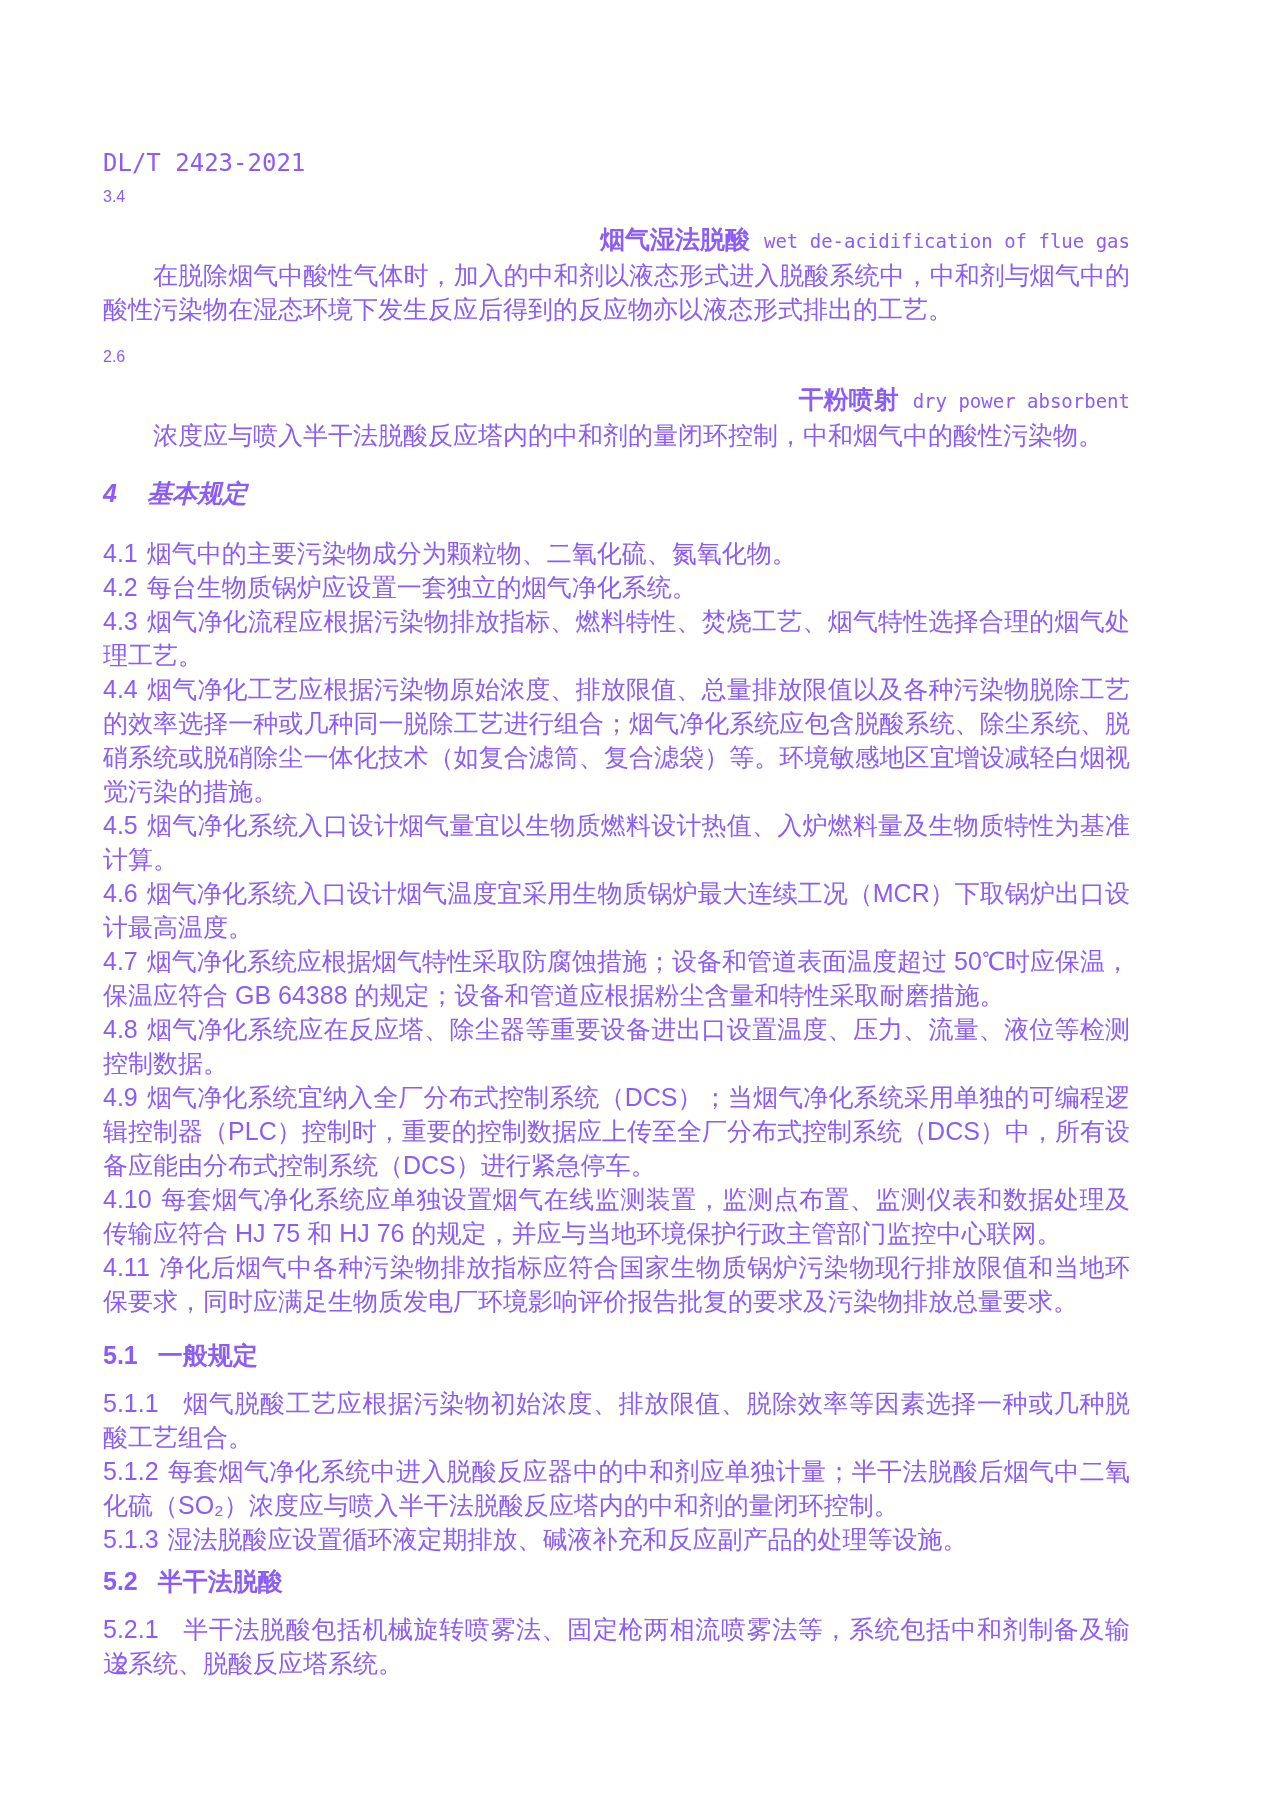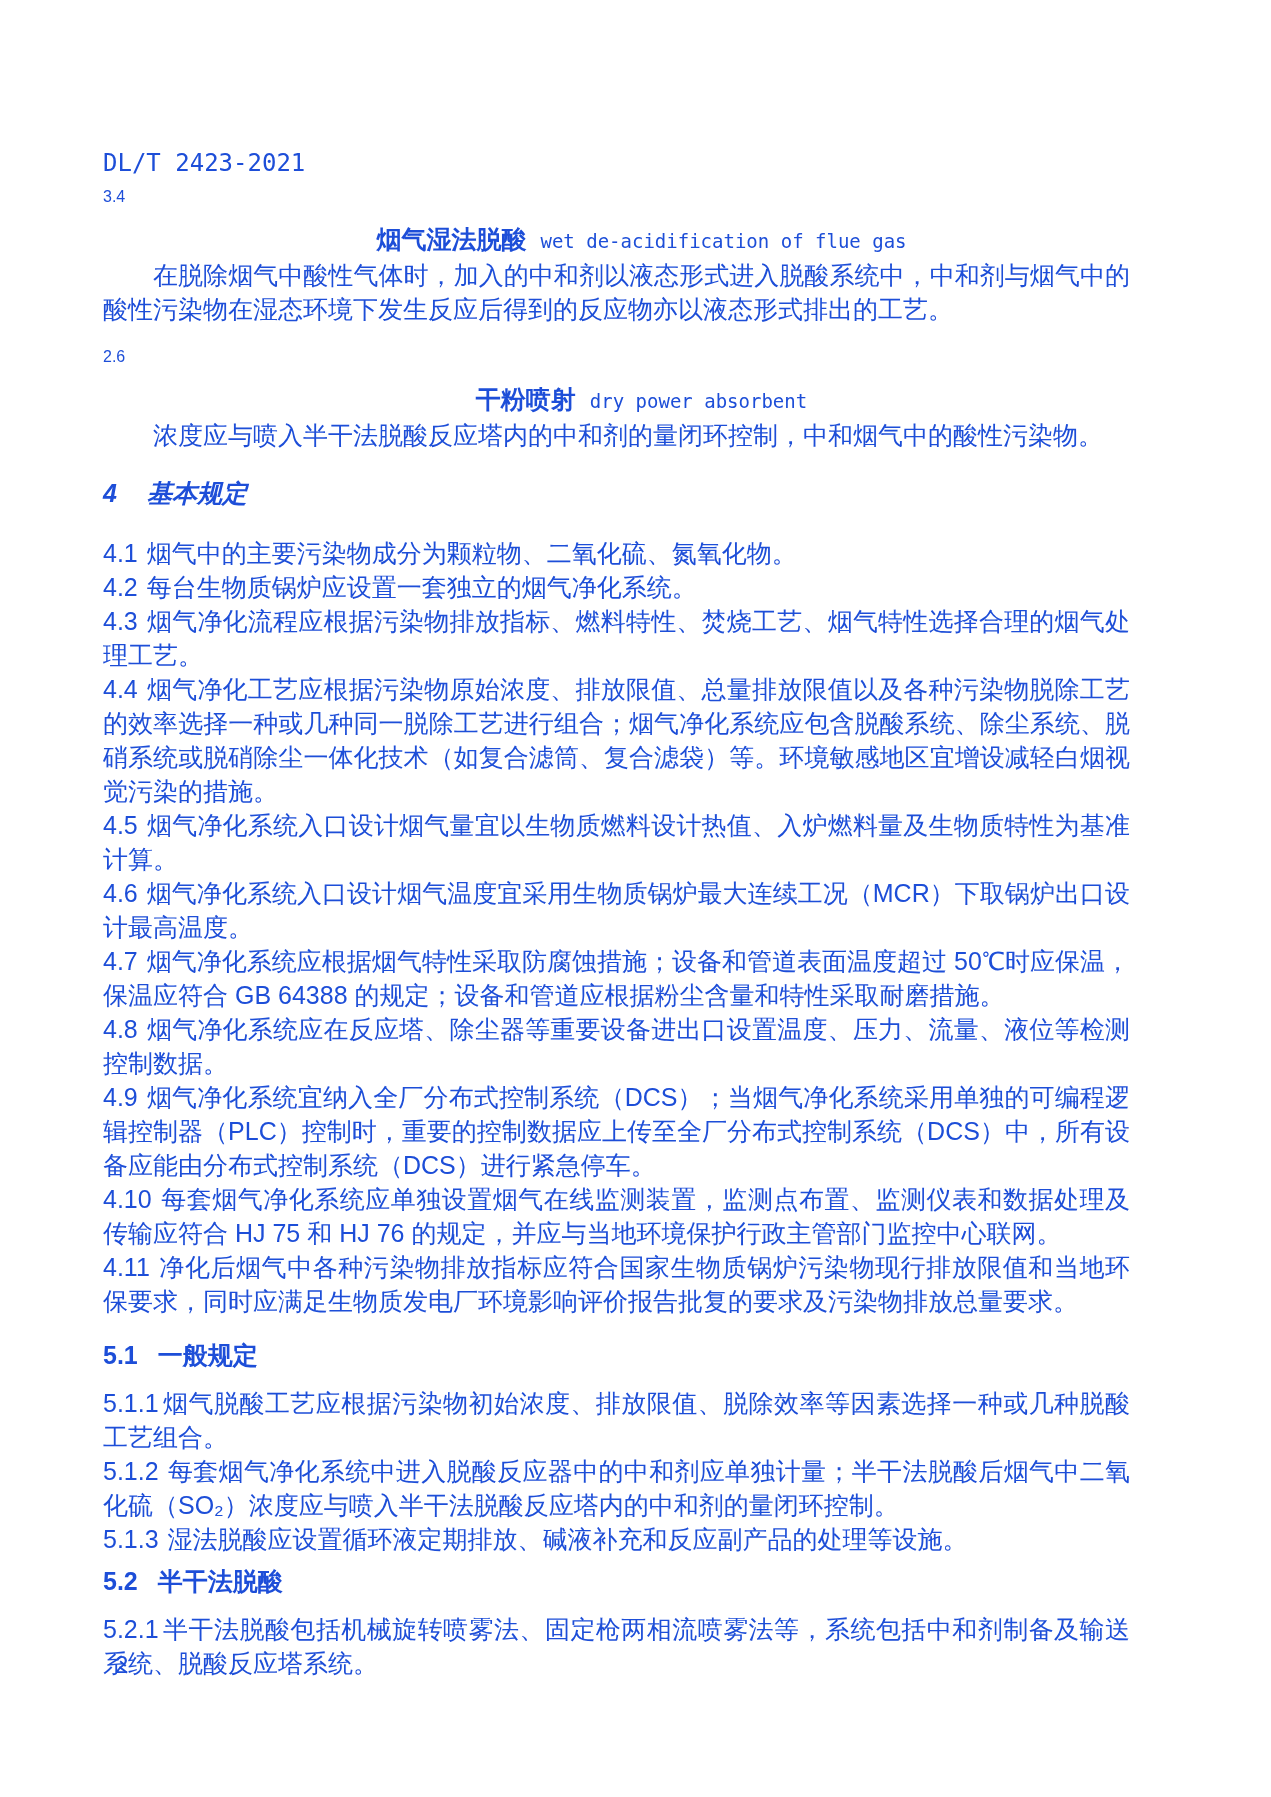--- a/index.html
+++ b/index.html
@@ -1,51 +1,51 @@
 <!DOCTYPE html>
 <html><head>
 <meta charset="utf-8">
 <style>
   html, body { margin: 0; padding: 0; background: #ffffff; }
   .page {
     position: relative;
     width: 1221px;
     height: 1797px;
     background: #ffffff;
-    color: #1d4ed8;
+    color: #8b5cf6;
     font-family: "Liberation Sans", sans-serif;
     box-sizing: border-box;
     padding: 146px 91px 4px 103px;
     overflow: hidden;
   }
   p { margin: 0; font-size: 25px; line-height: 34px; text-align: justify; }
   .doc-code {
     font-family: "DejaVu Sans Mono", monospace;
     font-size: 24px;
     line-height: 34px;
     text-align: left;
   }
   .term-num { font-size: 16px; text-align: left; }
   .mt14 { margin-top: 14px; }
-  .term-line { text-indent: 50px; text-align: center; margin-top: 8px; }
+  .term-line { text-indent: 50px; text-align: right; margin-top: 8px; }
   .term-zh { font-weight: bold; }
   .term-en {
     font-family: "DejaVu Sans Mono", monospace;
     font-size: 19px;
     margin-left: 14px;
   }
   .term-def { text-indent: 50px; }
   .h2 { font-weight: bold; margin-top: 24px; margin-bottom: 26px; text-align: left; font-style: italic; }
   .h2 .num { margin-right: 30px; }
   .h2.mt16 { margin-top: 16px; }
   .h3 { font-weight: bold; margin-top: 20px; margin-bottom: 14px; text-align: left; }
   .h3 .num { margin-right: 20px; }
   .h3.mt8 { margin-top: 8px; }
   .item .num { margin-right: 9px; }
-  .item.wide .num { margin-right: 4px; }
+  .item.wide .num { margin-right: 24px; }
   .page-number {
     position: absolute;
     left: 115px;
     top: 1650px;
     font-size: 24px;
     line-height: 30px;
   }
 </style>
 </head>
 <body>

